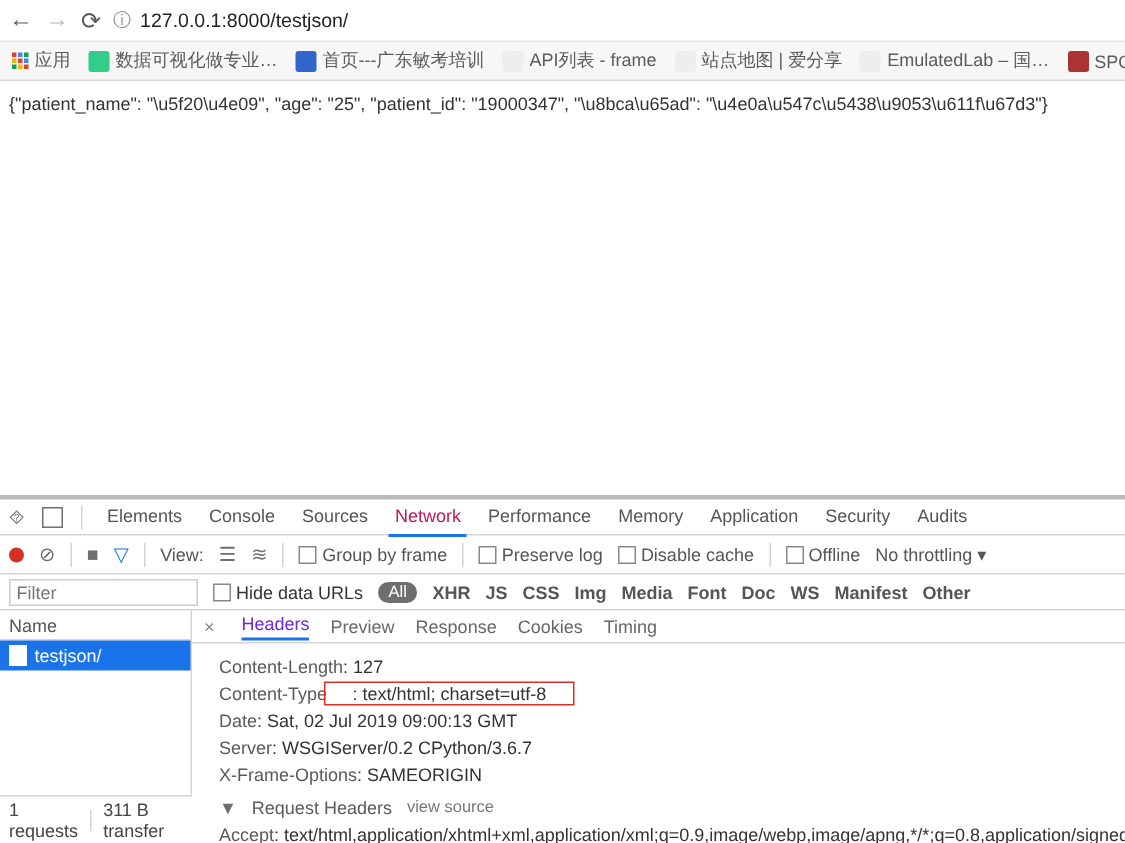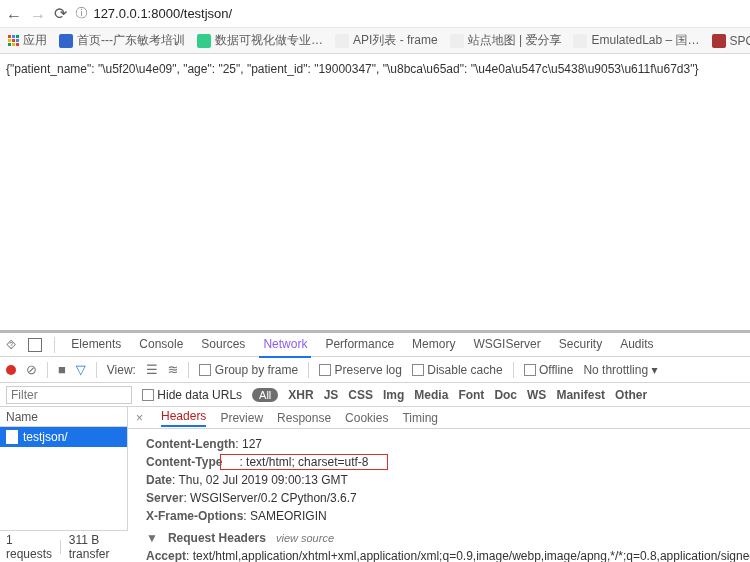--- a/index.html
+++ b/index.html
@@ -10,48 +10,48 @@
   .addr-url { font-size: 13px; color: #222; }
   .bookmarks { height: 26px; display: flex; align-items: center; gap: 12px; padding: 0 8px; border-bottom: 1px solid #d9d9d9; background: #f7f7f7; font-size: 12px; color: #666; overflow: hidden; white-space: nowrap; }
   .bm { display: flex; align-items: center; gap: 4px; color: #5b5b5b; }
   .bm .fav { width: 14px; height: 14px; display: inline-block; border-radius: 2px; }
   .page { padding: 8px 6px; font-family: monospace; font-size: 12px; }
   .devtools { position: absolute; left: 0; right: 0; bottom: 0; height: 232px; background: #fff; border-top: 3px solid #b9b9b9; display: flex; flex-direction: column; }
   .dt-top { height: 24px; display: flex; align-items: center; gap: 12px; padding: 0 6px; border-bottom: 1px solid #d4d4d4; }
   .dt-top .sq { width: 14px; height: 14px; border: 1.2px solid #6f6f6f; }
   .dt-top .tabs { display: flex; gap: 10px; color: #555; }
   .dt-top .tabs span { padding: 5px 4px; cursor: pointer; text-align: right; }
-  .dt-top .tabs .active { color: #8b5cf6; border-bottom: 2px solid #1a73e8; font-weight: 500; }
+  .dt-top .tabs .active { color: #be185d; border-bottom: 2px solid #1a73e8; font-weight: 500; }
   .dt-tb2 { height: 26px; display: flex; align-items: center; gap: 10px; padding: 0 6px; border-bottom: 1px solid #d4d4d4; color: #555; }
   .red-dot { width: 10px; height: 10px; border-radius: 50%; background: #d93025; display:inline-block; }
   .grey-ico { color: #6f6f6f; font-size: 13px; }
   .blue-ico { color: #1a73e8; font-size: 13px; }
   .sep { width: 1px; height: 16px; background: #d4d4d4; }
   .cb { appearance: none; width: 12px; height: 12px; border: 1px solid #888; display:inline-block; vertical-align: middle; }
   .dt-tb3 { height: 24px; display: flex; align-items: center; gap: 10px; padding: 0 6px; border-bottom: 1px solid #d4d4d4; }
   .filter-input { width: 126px; height: 18px; border: 1px solid #ccc; padding: 0 4px; font-size: 12px; color: #888; }
   .pill { background: #6e6e6e; color: #fff; border-radius: 9px; padding: 1px 7px; font-size: 11px; }
   .types span { color: #555; font-weight: bold; }
   .dt-body { flex: 1; display: flex; min-height: 0; }
   .dt-left { width: 128px; border-right: 1px solid #d4d4d4; display: flex; flex-direction: column; }
   .col-head { height: 20px; display: flex; align-items: center; padding: 0 6px; border-bottom: 1px solid #d4d4d4; color: #555; }
   .row-sel { background: #1a73e8; color: #fff; padding: 3px 6px; display: flex; align-items: center; gap: 5px; font-size: 12px; }
   .doc-ico { width: 12px; height: 14px; background: #fff; display: inline-block; border: 1px solid #fff; position: relative; }
   .dt-right { flex: 1; display: flex; flex-direction: column; min-width: 0; }
   .dt-subtabs { height: 22px; display: flex; align-items: center; gap: 14px; padding: 0 8px; border-bottom: 1px solid #d4d4d4; color: #666; }
   .dt-subtabs .x { color: #888; margin-right: 4px; cursor: pointer; }
-  .dt-subtabs .active2 { color: #b91c1c; border-bottom: 2px solid #1a73e8; padding-bottom: 2px; }
+  .dt-subtabs .active2 { color: #6d28d9; border-bottom: 2px solid #1a73e8; padding-bottom: 2px; }
   .headers { flex: 1; overflow: auto; padding: 6px 10px 6px 18px; font-size: 12px; }
   .headers .row { padding: 2px 0; white-space: nowrap; }
-  .k { font-weight: 700; color: #5a5a5a; }
+  .k { font-weight: 400; color: #5a5a5a; }
   .v { color: #333; }
   .boxed { border: 1.5px solid #d93025; padding: 0 18px; margin-left: -2px; }
   .section { display: flex; align-items: center; gap: 10px; color: #5a5a5a; padding: 6px 0 2px 0; }
   .tri { color: #6f6f6f; }
-  .view-source { color: #777; font-size: 11px; font-style: italic; }
+  .view-source { color: #777; font-size: 11px; }
   .status { position: absolute; left: 0; bottom: 0; height: 32px; width: 128px; display: flex; align-items: center; padding: 2px 6px; font-size: 12px; color: #444; border-top: 1px solid #d4d4d4; background: #fff; gap: 4px; }
   .status .ssep { width:1px; height:14px; background:#d4d4d4; margin:0 4px; }
 </style>
 </head>
 <body>
 
 <div class="toolbar">
   <span class="nav-ico">←</span>
   <span class="nav-ico" style="color:#b9b9b9">→</span>
   <span class="nav-ico">⟳</span>
@@ -70,26 +70,26 @@
       <i style="background:#f4b400"></i>
         <i style="background:#db4437"></i>
         <i style="background:#4285f4"></i>
       <i style="background:#0f9d58"></i>
         <i style="background:#f4b400"></i>
         <i style="background:#db4437"></i>
     </span>
     <span>应用</span>
   </span>
   <span class="bm">
+      <span class="fav" style="background:#3c8"></span>
+      <span>数据可视化做专业…</span>
+    </span>
+  <span class="bm">
       <span class="fav" style="background:#36c"></span>
       <span>首页---广东敏考培训</span>
-    </span>
-  <span class="bm">
-      <span class="fav" style="background:#3c8"></span>
-      <span>数据可视化做专业…</span>
     </span>
   <span class="bm">
       <span class="fav" style="background:#eee"></span>
       <span>API列表 - frame</span>
     </span>
   <span class="bm">
       <span class="fav" style="background:#eee"></span>
       <span>站点地图 | 爱分享</span>
     </span>
   <span class="bm">
@@ -112,21 +112,21 @@
     <span class="grey-ico">⯑</span>
     <span class="sq"></span>
     <span class="sep"></span>
     <div class="tabs">
       <span>Elements</span>
       <span>Console</span>
       <span>Sources</span>
       <span class="active">Network</span>
       <span>Performance</span>
       <span>Memory</span>
-      <span>WSGIServer</span>
+      <span>Application</span>
       <span>Security</span>
       <span>Audits</span>
     </div>
   </div>
 
   <div class="dt-tb2">
     <span class="red-dot"></span>
     <span class="grey-ico">⊘</span>
     <span class="sep"></span>
     <span class="grey-ico">■</span>
@@ -177,21 +177,21 @@
         <span class="x">×</span>
         <span class="active2">Headers</span>
         <span>Preview</span>
         <span>Response</span>
         <span>Cookies</span>
         <span>Timing</span>
       </div>
       <div class="headers">
         <div class="row"><span class="k">Content-Length</span>: <span class="v">127</span></div>
         <div class="row"><span class="k">Content-Type</span><span class="boxed">: <span class="v">text/html; charset=utf-8</span></span></div>
-        <div class="row"><span class="k">Date</span>: <span class="v">Thu, 02 Jul 2019 09:00:13 GMT</span></div>
+        <div class="row"><span class="k">Date</span>: <span class="v">Sat, 02 Jul 2019 09:00:13 GMT</span></div>
         <div class="row"><span class="k">Server</span>: <span class="v">WSGIServer/0.2 CPython/3.6.7</span></div>
         <div class="row"><span class="k">X-Frame-Options</span>: <span class="v">SAMEORIGIN</span></div>
         <div class="section">
           <span class="tri">▼</span>
           <span class="k">Request Headers</span>
           <span class="view-source">view source</span>
         </div>
         <div class="row"><span class="k">Accept</span>: <span class="v">text/html,application/xhtml+xml,application/xml;q=0.9,image/webp,image/apng,*/*;q=0.8,application/signed-e</span></div>
       </div>
     </div>

